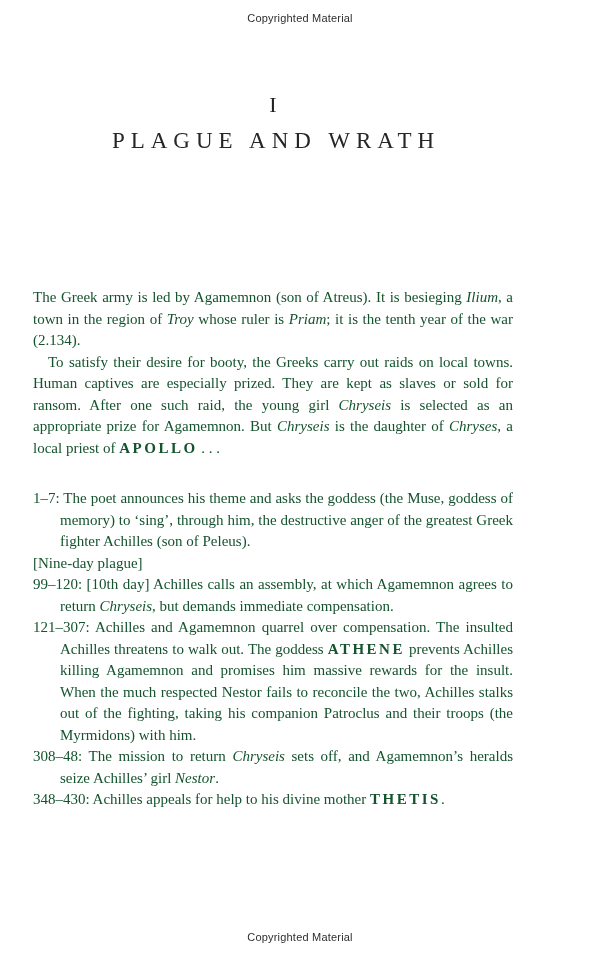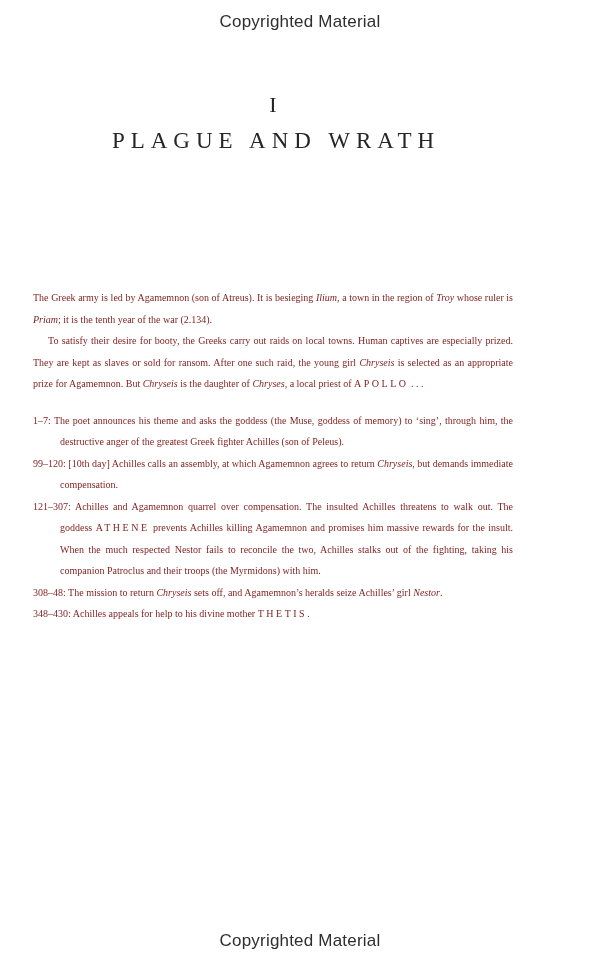--- a/index.html
+++ b/index.html
@@ -15,21 +15,21 @@
     color: #1c1c1c;
     font-family: "Liberation Serif", serif;
     overflow: hidden;
   }
   .copyright {
     position: absolute;
     left: 0;
     width: 100%;
     text-align: center;
     font-family: "Liberation Sans", sans-serif;
-    font-size: 17px;
+    font-size: 11px;
     color: #2e2e2e;
     letter-spacing: 0.2px;
   }
   .copyright.top { top: 12px; }
   .copyright.bottom { top: 931px; }
 
   .chapter-num {
     position: absolute;
     top: 92px;
     left: 33px;
@@ -50,59 +50,60 @@
     letter-spacing: 6px;
     text-indent: 6px; 
     color: #262626;
   }
 
   .content {
     position: absolute;
     top: 287px;
     left: 33px;
     width: 480px;
-    font-size: 10px;
+    font-size: 15px;
     line-height: 21.5px;
     text-align: justify;
-    color: #7f1d1d;
+    color: #14532d;
   }
   .para { margin: 0; }
   .para.indented { text-indent: 15px; }
 
-  .entries { margin-top: 15px; }
+  .entries { margin-top: 29px; }
   .entry {
     margin: 0;
     padding-left: 27px;
     text-indent: -27px;
     text-align: justify;
   }
 
   .seg-n { font-style: normal; }
   .seg-i { font-style: italic; }
-  .seg-c { letter-spacing: 2.5px; }
+  .seg-c { letter-spacing: 2.5px; font-weight: bold; }
 </style>
 </head>
 <body>
 
 <div class="page">
 
   <div class="copyright top">Copyrighted Material</div>
 
   <div class="chapter-num">I</div>
 
   <h1 class="chapter-title">PLAGUE AND WRATH</h1>
 
   <div class="content">
 
     <p class="para"><span class="seg-n">The Greek army is led by Agamemnon (son of Atreus). It is besieging </span><span class="seg-i">Ilium</span><span class="seg-n">, a town in the region of </span><span class="seg-i">Troy</span><span class="seg-n"> whose ruler is </span><span class="seg-i">Priam</span><span class="seg-n">; it is the tenth year of the war (2.134).</span></p>
 
     <p class="para indented"><span class="seg-n">To satisfy their desire for booty, the Greeks carry out raids on local towns. Human captives are especially prized. They are kept as slaves or sold for ransom. After one such raid, the young girl </span><span class="seg-i">Chryseis</span><span class="seg-n"> is selected as an appropriate prize for Agamemnon. But </span><span class="seg-i">Chryseis</span><span class="seg-n"> is the daughter of </span><span class="seg-i">Chryses</span><span class="seg-n">, a local priest of </span><span class="seg-c">APOLLO</span><span class="seg-n"> . . .</span></p>
 
     <div class="entries">
       <p class="entry"><span class="seg-n">1–7: The poet announces his theme and asks the goddess (the Muse, goddess of memory) to ‘sing’, through him, the destructive anger of the greatest Greek fighter Achilles (son of Peleus).</span></p>
+      <p class="entry"><span class="seg-n">[Nine-day plague]</span></p>
       <p class="entry"><span class="seg-n">99–120: [10th day] Achilles calls an assembly, at which Agamemnon agrees to return </span><span class="seg-i">Chryseis</span><span class="seg-n">, but demands immediate compensation.</span></p>
       <p class="entry"><span class="seg-n">121–307: Achilles and Agamemnon quarrel over compensation. The insulted Achilles threatens to walk out. The goddess </span><span class="seg-c">ATHENE</span><span class="seg-n"> prevents Achilles killing Agamemnon and promises him massive rewards for the insult. When the much respected Nestor fails to reconcile the two, Achilles stalks out of the fighting, taking his companion Patroclus and their troops (the Myrmidons) with him.</span></p>
       <p class="entry"><span class="seg-n">308–48: The mission to return </span><span class="seg-i">Chryseis</span><span class="seg-n"> sets off, and Agamemnon’s heralds seize Achilles’ girl </span><span class="seg-i">Nestor</span><span class="seg-n">.</span></p>
       <p class="entry"><span class="seg-n">348–430: Achilles appeals for help to his divine mother </span><span class="seg-c">THETIS</span><span class="seg-n">.</span></p>
     </div>
 
   </div>
 
   <div class="copyright bottom">Copyrighted Material</div>
 

